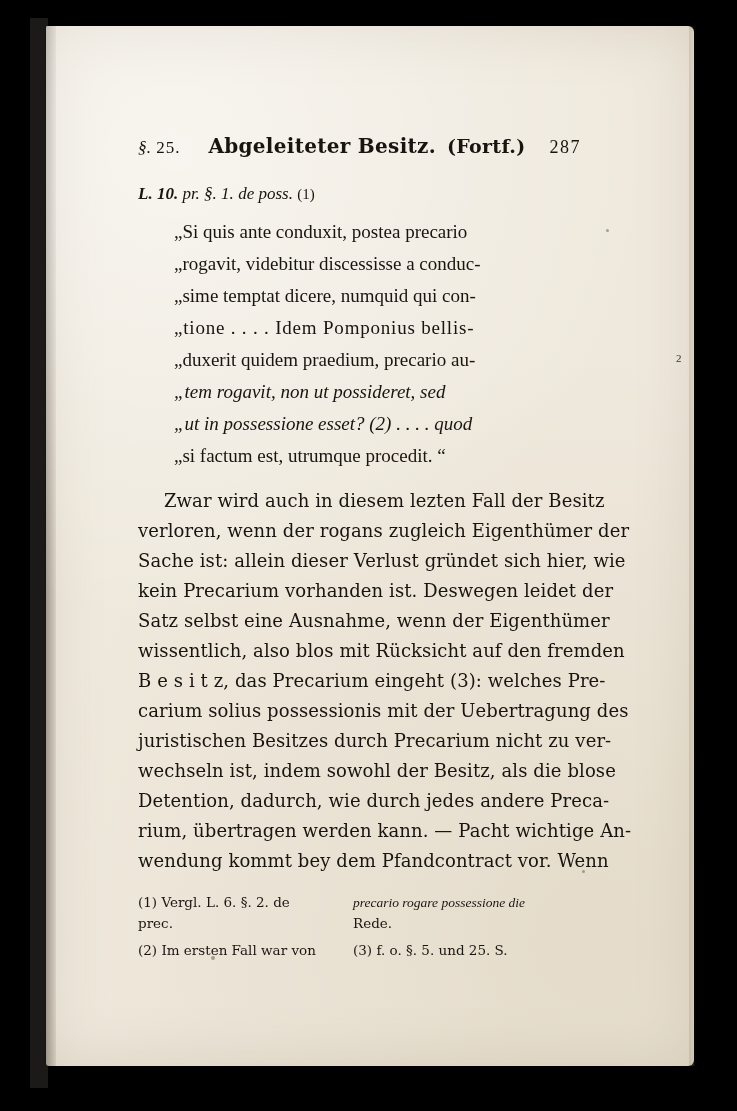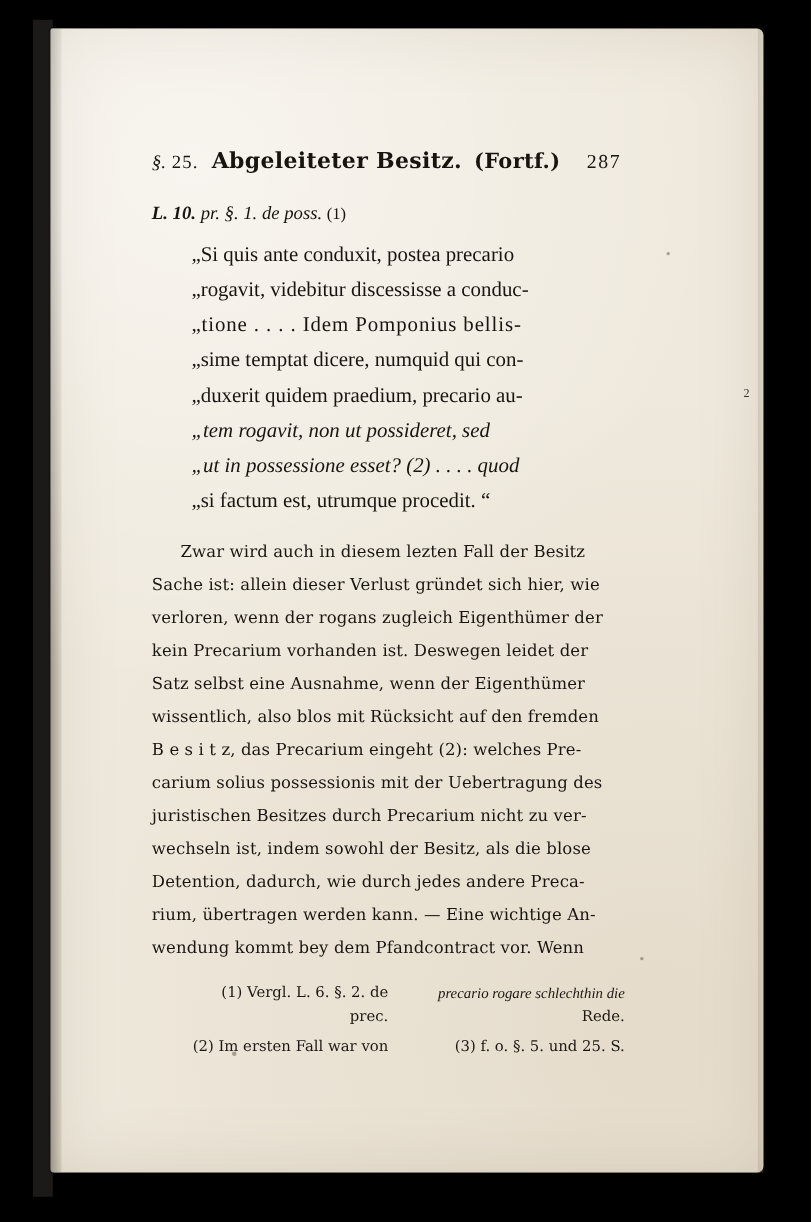--- a/index.html
+++ b/index.html
@@ -93,21 +93,21 @@
     white-space: nowrap;
   }
   .rh-sect {
     font-family: "Liberation Serif", serif;
     font-style: italic;
     font-size: 17px;
     margin-right: 5px;
   }
   .rh-num {
     font-size: 17px;
-    margin-right: 12px;
+    margin-right: 28px;
     letter-spacing: 1px;
   }
   .fraktur {
     font-family: "DejaVu Serif", serif;
     font-weight: 600;
     letter-spacing: 0.3px;
     text-align: right;
   }
   .rh-title {
     font-size: 20px;
@@ -141,21 +141,21 @@
   .quote .ql {
     display: block;
     white-space: nowrap;
   }
   .quote .it { font-style: italic; font-family: Liberation Serif, serif; }
   .quote .wide { letter-spacing: 0.8px; }
 
   
   .body-de {
     font-family: "DejaVu Serif", serif;
-    font-size: 15px;
+    font-size: 18px;
     line-height: 30px;
     text-align: justify;
     letter-spacing: 0.1px;
   }
   .body-de .l {
     display: block;
     white-space: nowrap;
   }
   .body-de .indent { padding-left: 26px; }
   .footnotes {
@@ -164,21 +164,20 @@
     top: 866px;
     width: 430px;
     font-size: 13.5px;
     line-height: 21px;
     font-family: "DejaVu Serif", serif;
     color: #1b1611;
   }
   .fn-row {
     display: flex;
     width: 100%;
-    text-align: right;
   }
   .fn-col {
     width: 50%;
     white-space: nowrap;
   }
   .footnotes .it { font-family: "Liberation Serif", serif; font-style: italic; }
 
   
   .mark {
     position: absolute;
@@ -216,53 +215,53 @@
       <div class="cite-line">
         <span class="bold-it">L. 10.</span>
         <span class="it">pr. §. 1.</span>
         <span class="it">de poss.</span>
         <span class="sm">(1)</span>
       </div>
 
       <div class="quote">
         <span class="ql">„Si quis ante conduxit, postea precario</span>
         <span class="ql">„rogavit, videbitur discessisse a conduc-</span>
+        <span class="ql">„sime temptat dicere, numquid qui con-</span>
         <span class="ql wide">„tione . . . . Idem  Pomponius  bellis-</span>
-        <span class="ql">„sime temptat dicere, numquid qui con-</span>
         <span class="ql">„duxerit quidem praedium, precario au-</span>
         <span class="ql it">„tem rogavit, non ut possideret, sed</span>
         <span class="ql it">„ut in possessione esset? (2) . . . . quod</span>
         <span class="ql">„si factum est, utrumque procedit. “</span>
       </div>
 
       <div class="body-de">
         <span class="l indent">Zwar  wird  auch  in diesem lezten Fall der Besitz</span>
+        <span class="l">verloren, wenn der rogans zugleich Eigenthümer der</span>
         <span class="l">Sache ist: allein dieser Verlust gründet sich hier, wie</span>
-        <span class="l">verloren, wenn der rogans zugleich Eigenthümer der</span>
         <span class="l">kein Precarium vorhanden ist.  Deswegen leidet der</span>
         <span class="l">Satz selbst eine Ausnahme, wenn der Eigenthümer</span>
         <span class="l">wissentlich, also blos mit Rücksicht auf den fremden</span>
-        <span class="l">B e s i t z, das Precarium eingeht (2): welches Pre-</span>
+        <span class="l">B e s i t z, das Precarium eingeht (3): welches Pre-</span>
         <span class="l">carium solius possessionis mit der Uebertragung des</span>
         <span class="l">juristischen Besitzes durch Precarium nicht zu ver-</span>
         <span class="l">wechseln ist, indem sowohl der Besitz, als die blose</span>
         <span class="l">Detention, dadurch, wie durch jedes andere Preca-</span>
-        <span class="l">rium, übertragen werden kann. — Eine wichtige An-</span>
+        <span class="l">rium, übertragen werden kann. — Pacht wichtige An-</span>
         <span class="l">wendung kommt bey dem Pfandcontract vor.  Wenn</span>
       </div>
     </div>
 
     <div class="footnotes">
       <div class="fn-row">
         <div class="fn-col">
           <span>(1)</span>
           <span>Vergl. L. 6. §. 2. de</span>
         </div>
         <div class="fn-col">
-          <span class="it">precario rogare schlechthin die</span>
+          <span class="it">precario rogare possessione die</span>
         </div>
       </div>
       <div class="fn-row">
         <div class="fn-col">prec.</div>
         <div class="fn-col">Rede.</div>
       </div>
       <div class="fn-row" style="margin-top:6px;">
         <div class="fn-col">
           <span>(2)</span>
           <span>Im ersten Fall war von</span>

